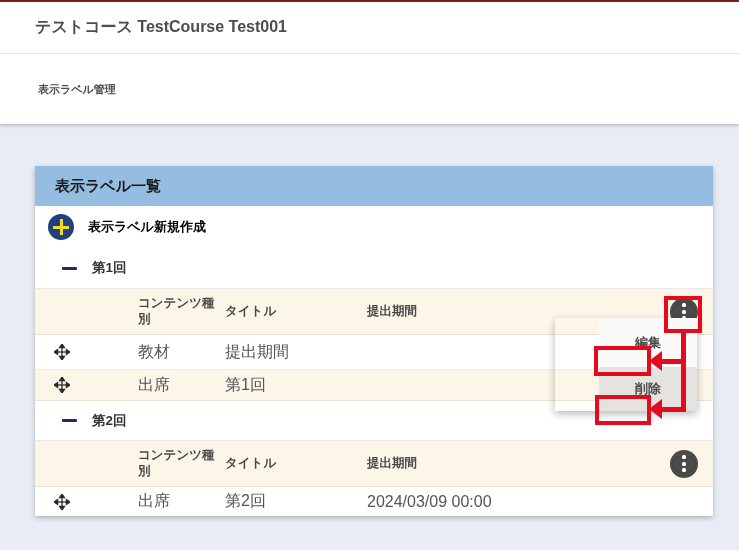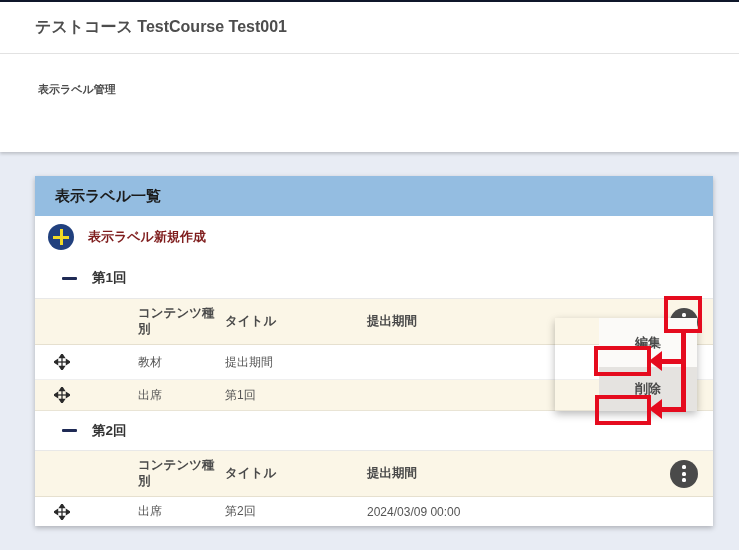--- a/index.html
+++ b/index.html
@@ -6,69 +6,69 @@
   html,body { width:739px; height:550px; }
   body {
     font-family:"Liberation Sans","DejaVu Sans",sans-serif;
     background:#e8ecf4;
     position:relative;
     overflow:hidden;
     color:#444;
   }
   
   .top-card {
-    position:absolute; left:0; top:2; width:739px; height:152px;
+    position:absolute; left:0; top:2; width:739px; height:124px;
     background:#fff;
-    border-top:2px solid #0f172a;
+    border-top:2px solid #7f1d1d;
     box-shadow:0 2px 3px rgba(0,0,0,.18);
   }
   .course-title-row {
     height:52px; display:flex; align-items:center; padding-left:35px;
     border-bottom:1px solid #e2e2e2;
   }
   .course-title { font-size:16px; font-weight:bold; color:#4d4d4d; }
   .page-title-row { height:70px; display:flex; align-items:center; padding-left:38px; }
   .page-title { font-size:11px; font-weight:bold; color:#4d4d4d; }
 
   
   .panel {
-    position:absolute; left:35px; top:176px; width:678px; height:350px;
+    position:absolute; left:35px; top:166px; width:678px; height:350px;
     background:#fff; box-shadow:0 2px 5px rgba(0,0,0,.25);
   }
   .panel-header {
     height:40px; background:#94bde1; display:flex; align-items:center; padding-left:20px;
   }
   .panel-header-title { font-size:15px; font-weight:bold; color:#1b1b1b; }
 
   .create-row { height:42px; display:flex; align-items:center; padding-left:13px; gap:14px; cursor:pointer; }
   .plus-icon {
     width:26px; height:26px; border-radius:50%; background:#21407e; position:relative; flex:0 0 26px;
   }
   .plus-icon::before, .plus-icon::after {
     content:""; position:absolute; background:#f2da25;
   }
   .plus-icon::before { left:5px; top:11.5px; width:16px; height:3px; }
   .plus-icon::after  { left:11.5px; top:5px; width:3px; height:16px; }
-  .create-link { font-size:13px; font-weight:bold; color:#7f1d1d; }
+  .create-link { font-size:13px; font-weight:bold; color:#000000; }
 
   .section-label-row { display:flex; align-items:center; padding-left:27px; gap:15px; }
   .sec1 { height:40px; } .sec2 { height:39px; }
   .minus-icon { width:15px; height:3px; background:#1f2a55; border-radius:1px; flex:0 0 15px; cursor:pointer; }
   .section-label { font-size:13.5px; font-weight:bold; color:#333; }
 
   .grid-row {
     display:grid; grid-template-columns:103px 87px 142px 1fr 58px;
     align-items:center; width:100%;
   }
   .sub-header {
     background:#fbf6e7; border-top:1px solid #e8e8e8; border-bottom:1px solid #e6e0cf;
   }
   .sub-header { height:47px;font-family:Liberation Serif, serif; }
   .col-head { font-size:12.5px; font-weight:bold; color:#4a4a4a; line-height:1.25; }
-  .data-row { font-size:12px; color:#555; }
+  .data-row { font-size:16px; color:#555; }
   .row-a { height:35px; background:#fff; border-bottom:1px solid #efefef; }
   .row-b { height:31px; background:#fbf6e7; border-bottom:1px solid #e9e4d5; }
   .row-c { height:29px; background:#fff; }
   .cell-move { padding-left:19px; }
   .move-icon { width:16px; height:16px; display:block; cursor:move; }
 
   .kebab {
     width:28px; height:28px; border-radius:50%; background:#4a4a4a;
     display:flex; flex-direction:column; align-items:center; justify-content:center; gap:2.5px;
     margin:0 auto; cursor:pointer;

